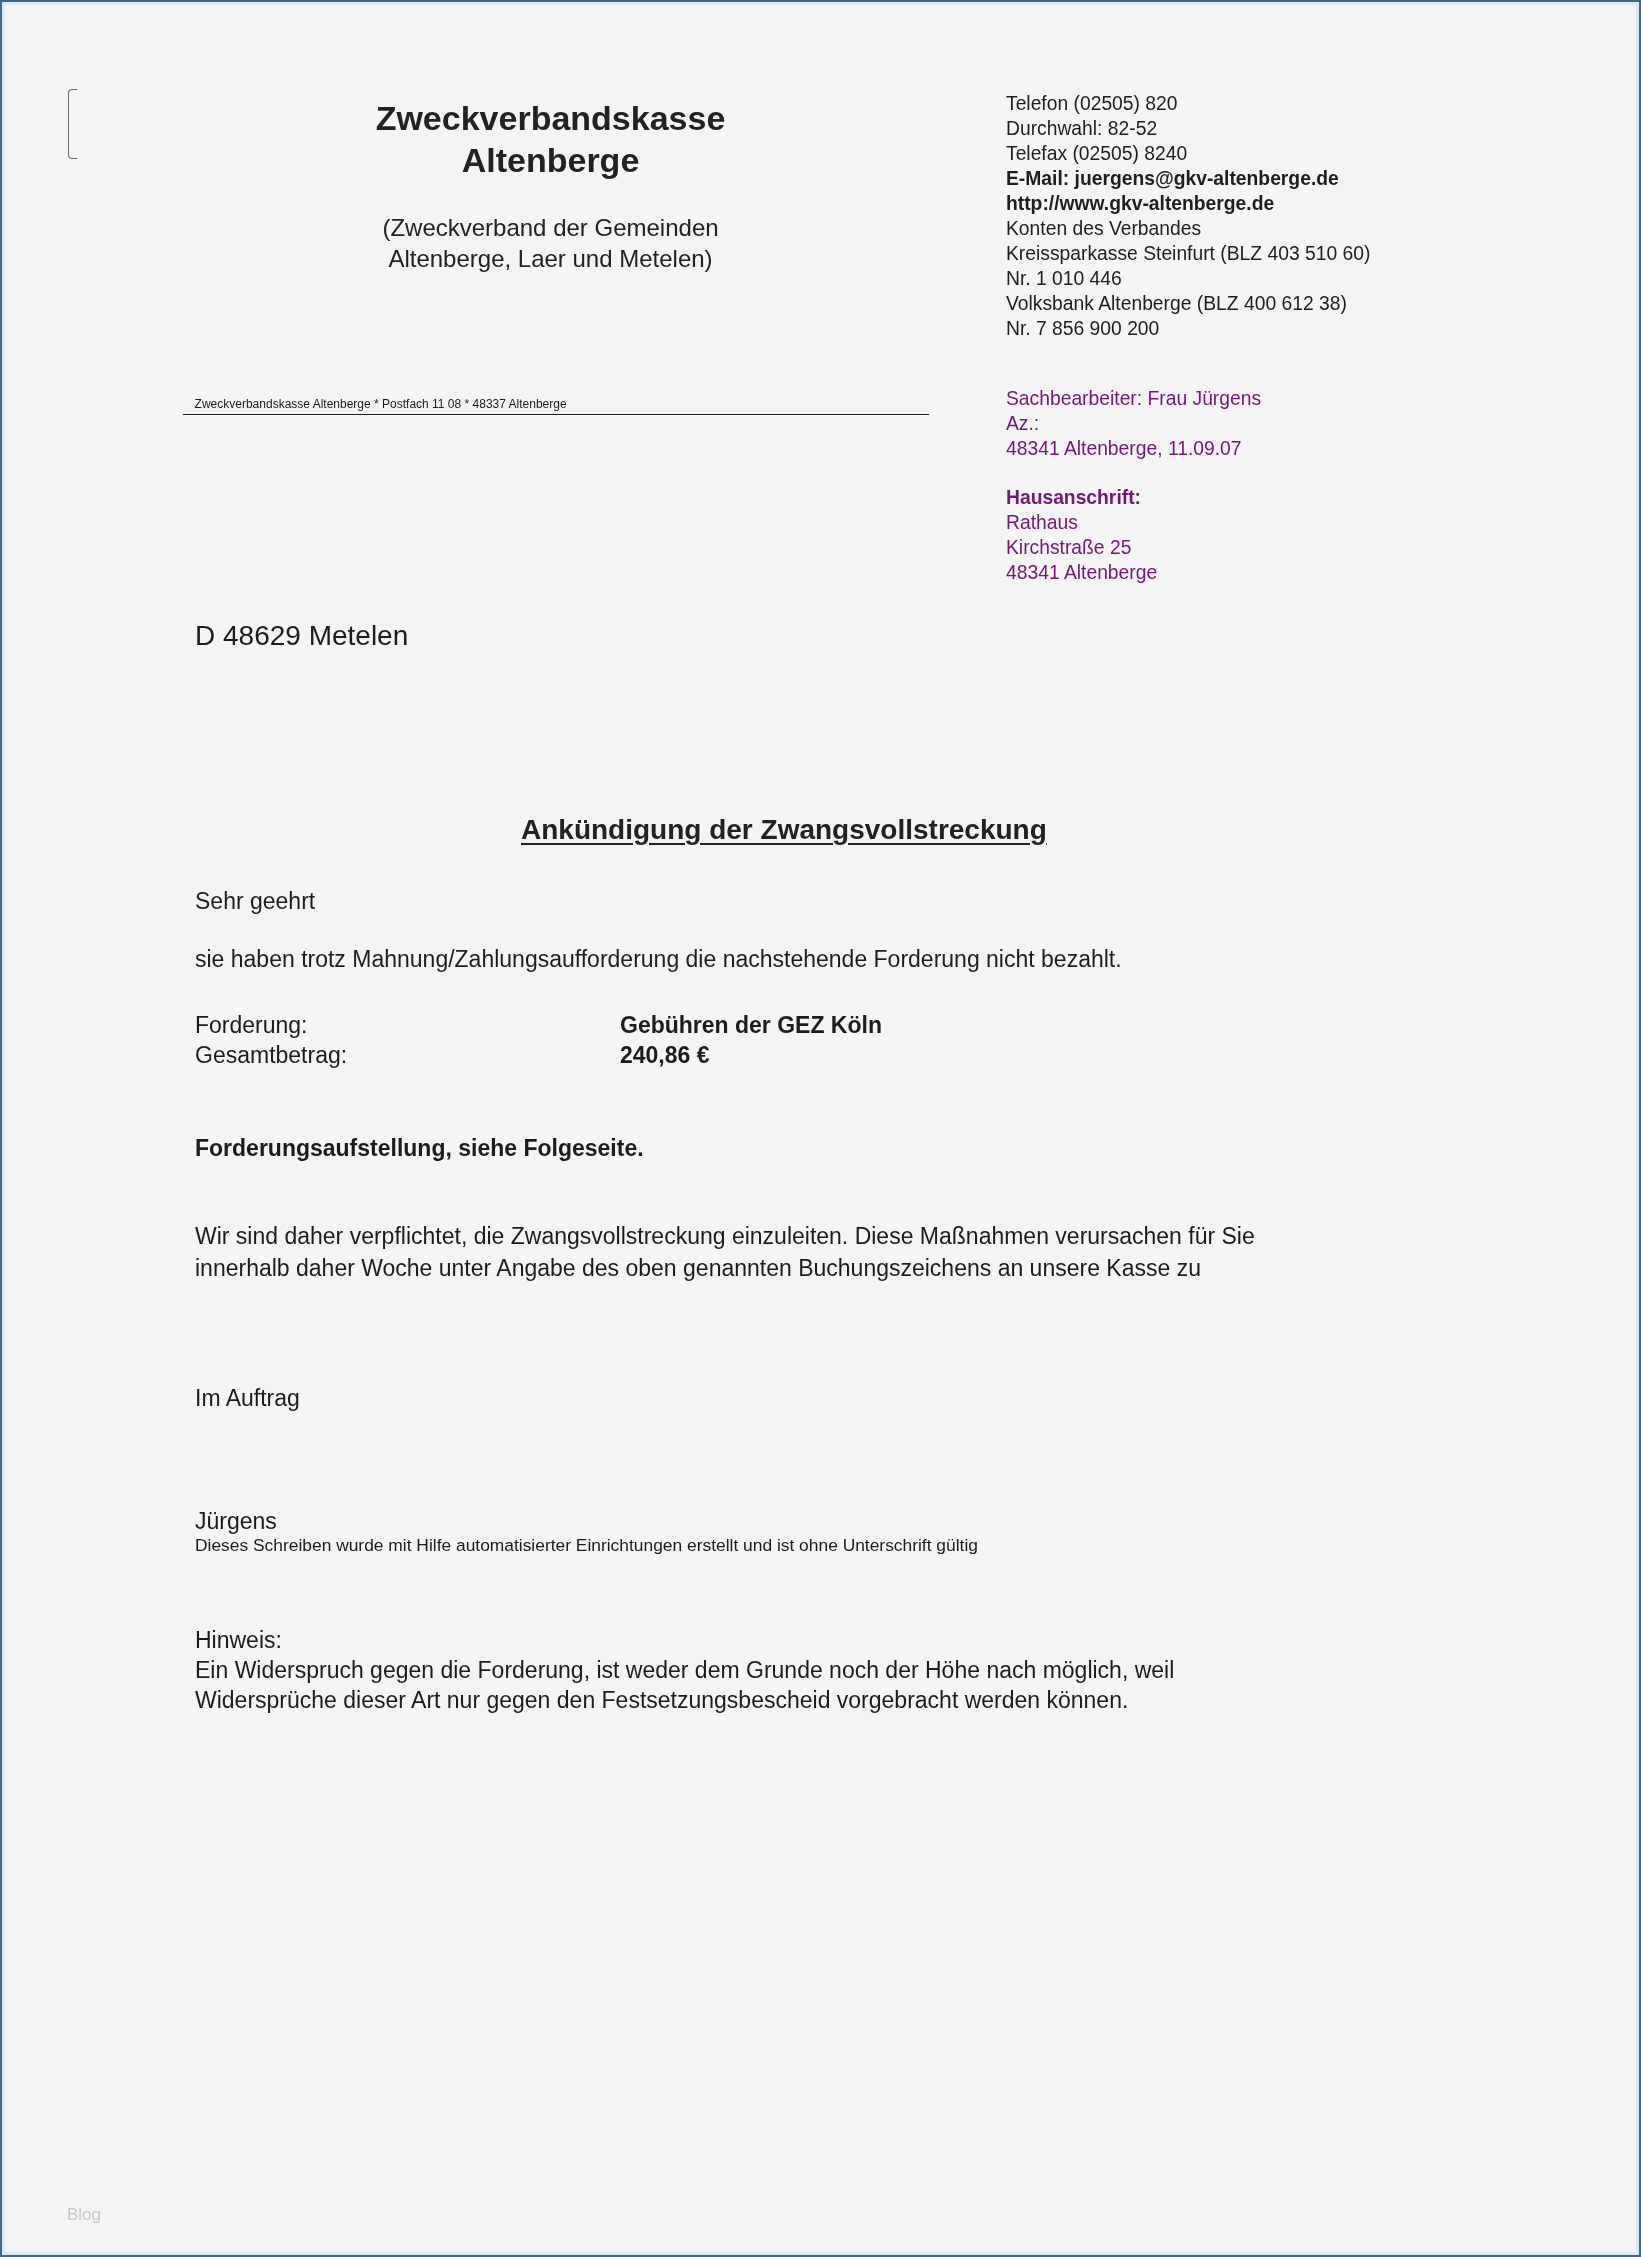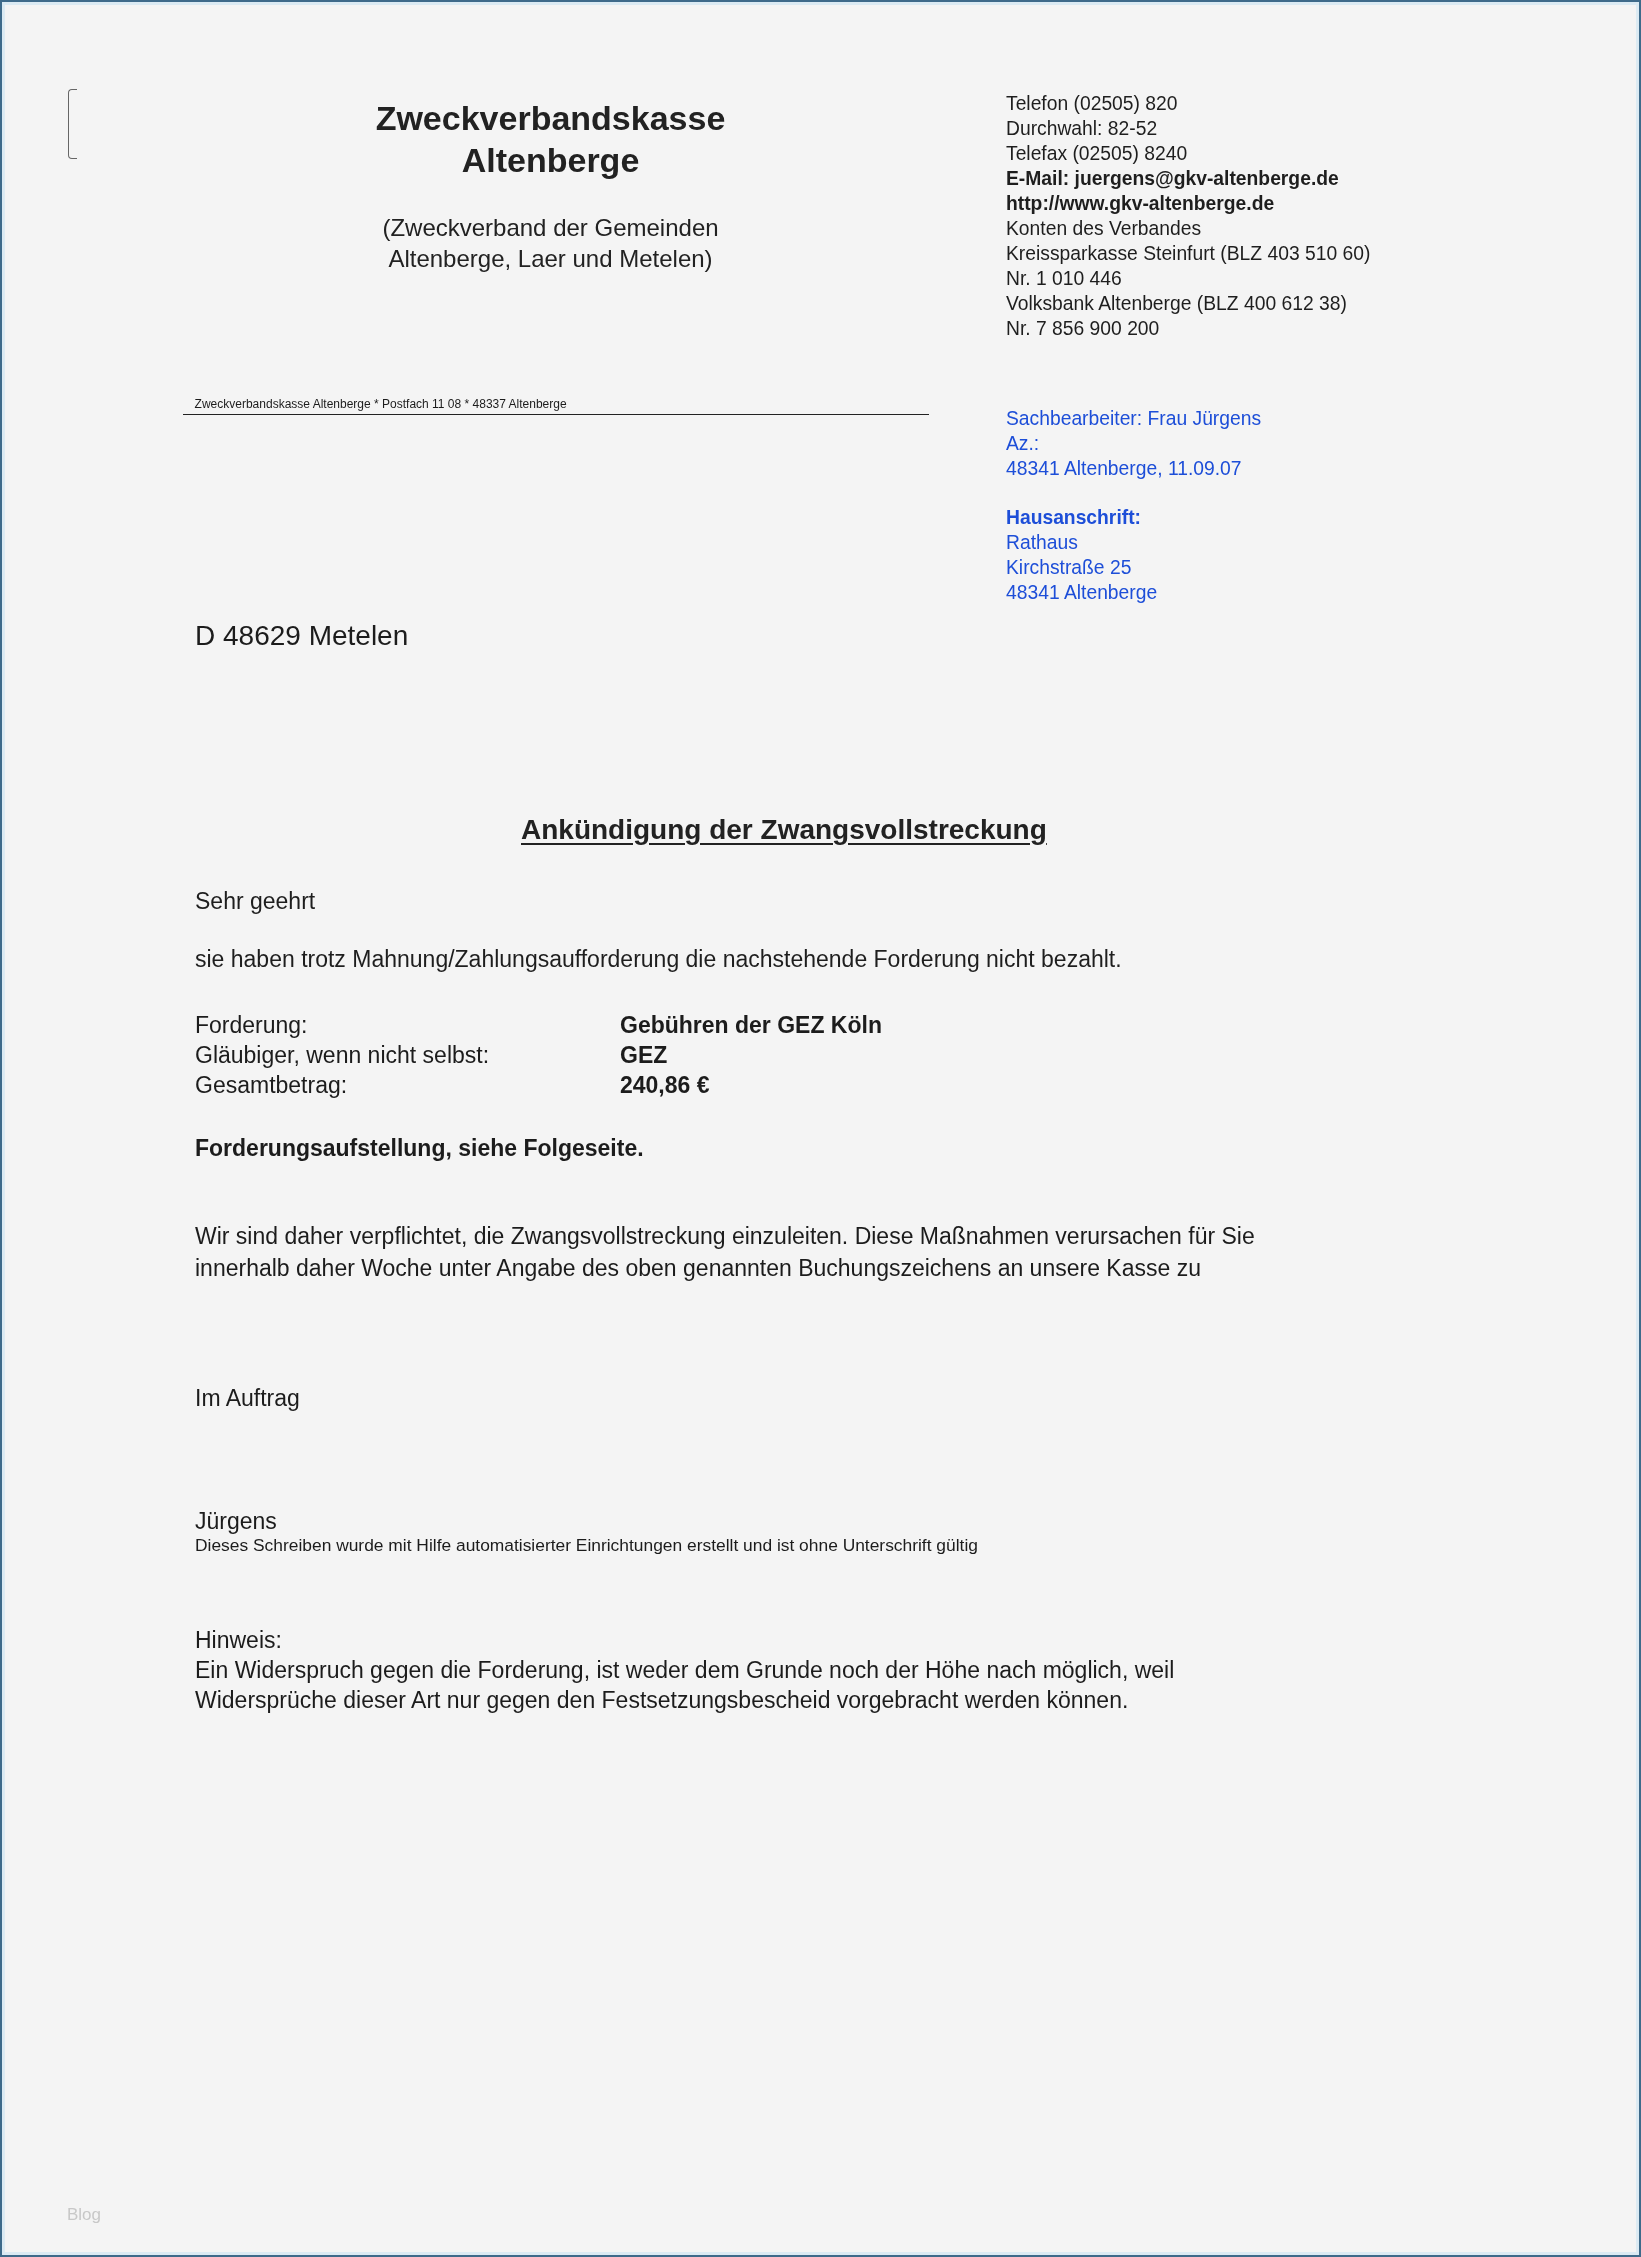--- a/index.html
+++ b/index.html
@@ -40,21 +40,21 @@
       font-size: 19.3px; line-height: 25px; color: #1e1e1e;
     }
     .contact .b { font-weight: bold; }
     .sender-line {
       position: absolute; left: 183px; top: 396px; width: 734px;
       border-bottom: 1.9px solid #222;
       font-size: 12px; line-height: 17.4px; padding-left: 11.6px; padding-bottom: 1px;
     }
     .meta {
       position: absolute; left: 1006px; top: 386px;
-      font-size: 19.3px; line-height: 25px; color: #1d4ed8; margin-top: 20px;
+      font-size: 19.3px; line-height: 25px; color: #701a75;
     }
     .meta .gap { height: 24px; }
     .meta .b { font-weight: bold; }
     .recipient { left: 195px; top: 620px; font-size: 28px; }
     .subject {
       position: absolute; left: 521px; top: 814px;
       font-size: 28px; font-weight: bold; text-decoration: underline;
       text-underline-offset: 3.9px; color: #222;
     }
     .body-text { font-size: 23px; color: #1e1e1e; }
@@ -128,24 +128,20 @@
 
 <div class="abs body-text salutation">Sehr geehrt</div>
 <div class="abs body-text intro">sie haben trotz Mahnung/Zahlungsaufforderung die nachstehende Forderung nicht bezahlt.</div>
 
 <div class="claims">
   <div class="row">
     <div class="lbl">Forderung:</div>
     <div class="val">Gebühren der GEZ Köln</div>
   </div>
   <div class="row">
-    <div class="lbl">Gläubiger, wenn nicht selbst:</div>
-    <div class="val">GEZ</div>
-  </div>
-  <div class="row">
     <div class="lbl">Gesamtbetrag:</div>
     <div class="val">240,86 €</div>
   </div>
 </div>
 
 <div class="abs folge">Forderungsaufstellung, siehe Folgeseite.</div>
 
 <div class="para">
   <div>Wir sind daher verpflichtet, die Zwangsvollstreckung einzuleiten. Diese Maßnahmen verursachen für Sie</div>
   <div>innerhalb daher Woche unter Angabe des oben genannten Buchungszeichens an unsere Kasse zu</div>

